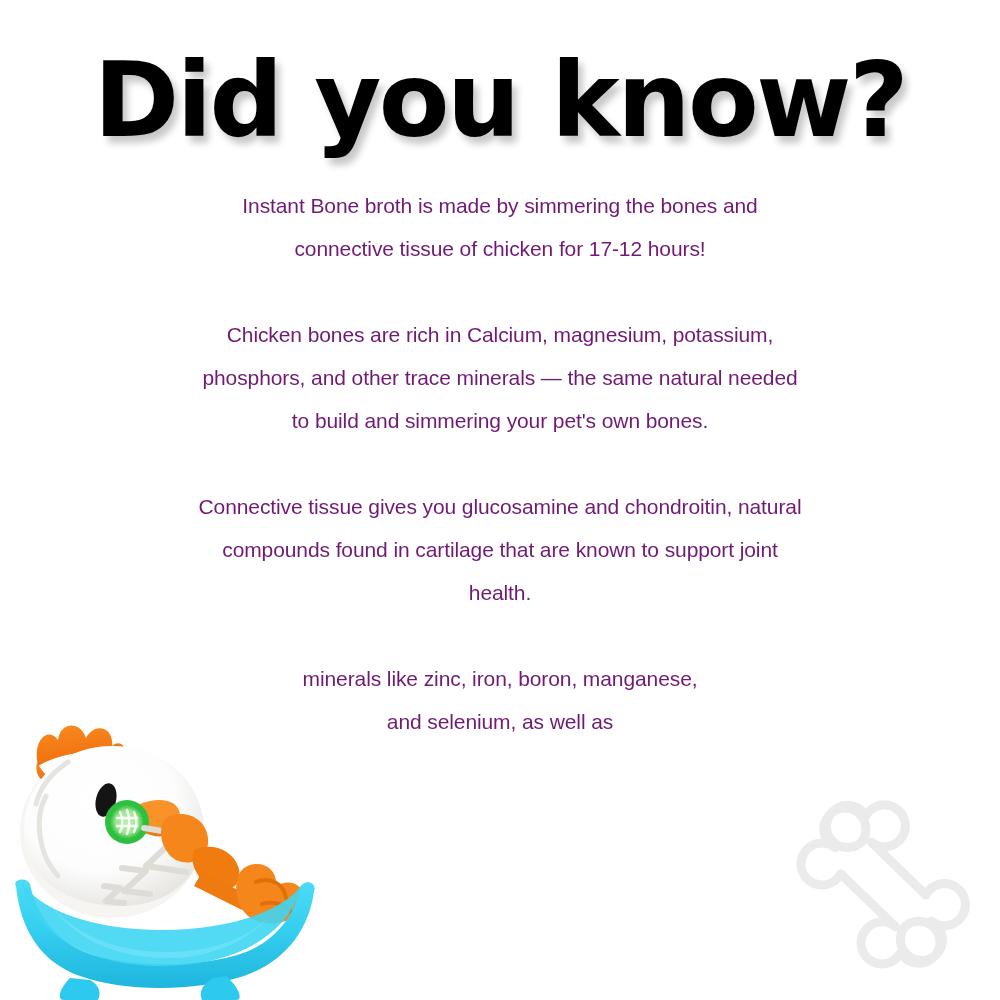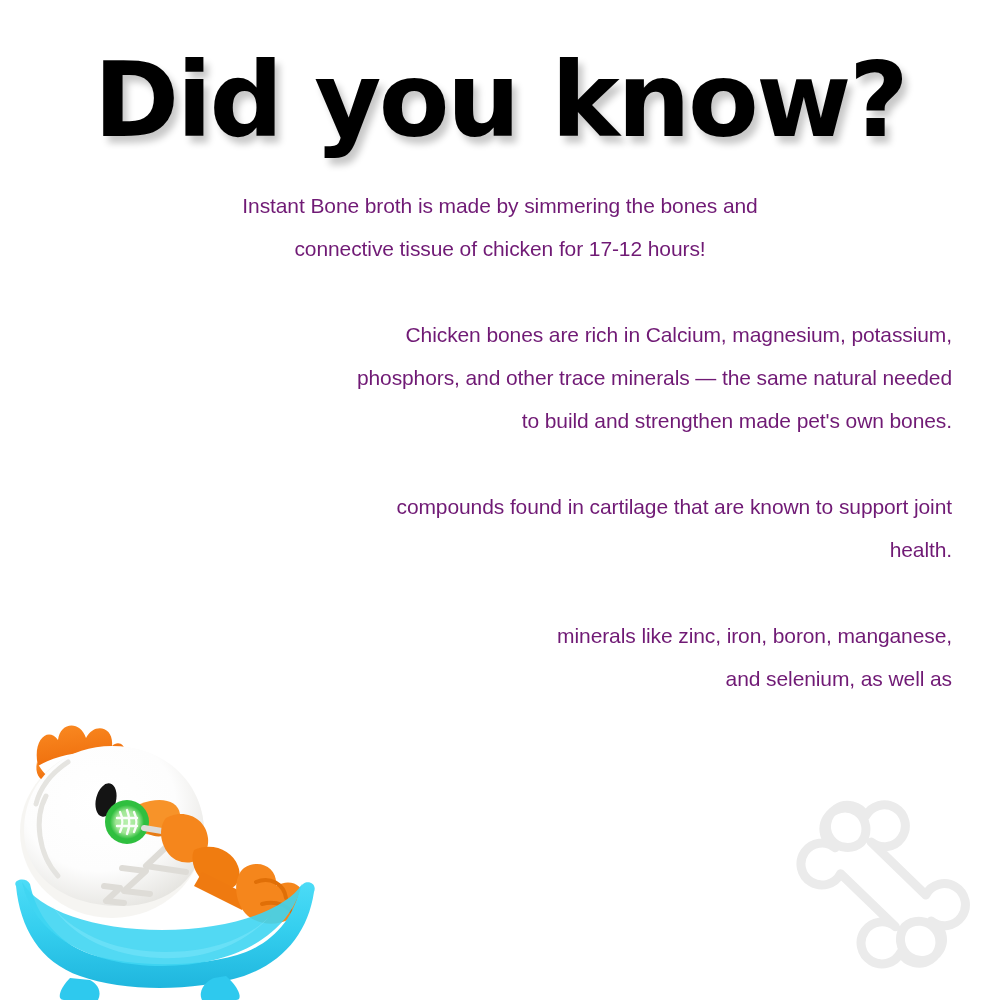--- a/index.html
+++ b/index.html
@@ -50,21 +50,20 @@
     color: #701a75;
     font-size: 21px;
     line-height: 43px;
     letter-spacing: -0.1px;
   }
   .para {
     margin: 0;
   }
   .para + .para {
     margin-top: 43px;
-    text-align: right;
   }
   .para .ln {
     display: block;
   }
 
   
   .bone-watermark {
     position: absolute;
     left: 770px;
     top: 798px;
@@ -92,24 +91,25 @@
   <div class="copy">
 
     <p class="para">
       <span class="ln">Instant Bone broth is made by simmering the bones and</span>
       <span class="ln">connective tissue of chicken for 17-12 hours!</span>
     </p>
 
     <p class="para">
       <span class="ln">Chicken bones are rich in Calcium, magnesium, potassium,</span>
       <span class="ln">phosphors, and other trace minerals — the same natural needed</span>
-      <span class="ln">to build and strengthen made pet's own bones.</span>
-    </p>
-
-    <p class="para">
+      <span class="ln">to build and simmering your pet's own bones.</span>
+    </p>
+
+    <p class="para">
+      <span class="ln">Connective tissue gives you glucosamine and chondroitin, natural</span>
       <span class="ln">compounds found in cartilage that are known to support joint</span>
       <span class="ln">health.</span>
     </p>
 
     <p class="para">
       <span class="ln">minerals like zinc, iron, boron, manganese,</span>
       <span class="ln">and selenium, as well as</span>
     </p>
 
   </div>

